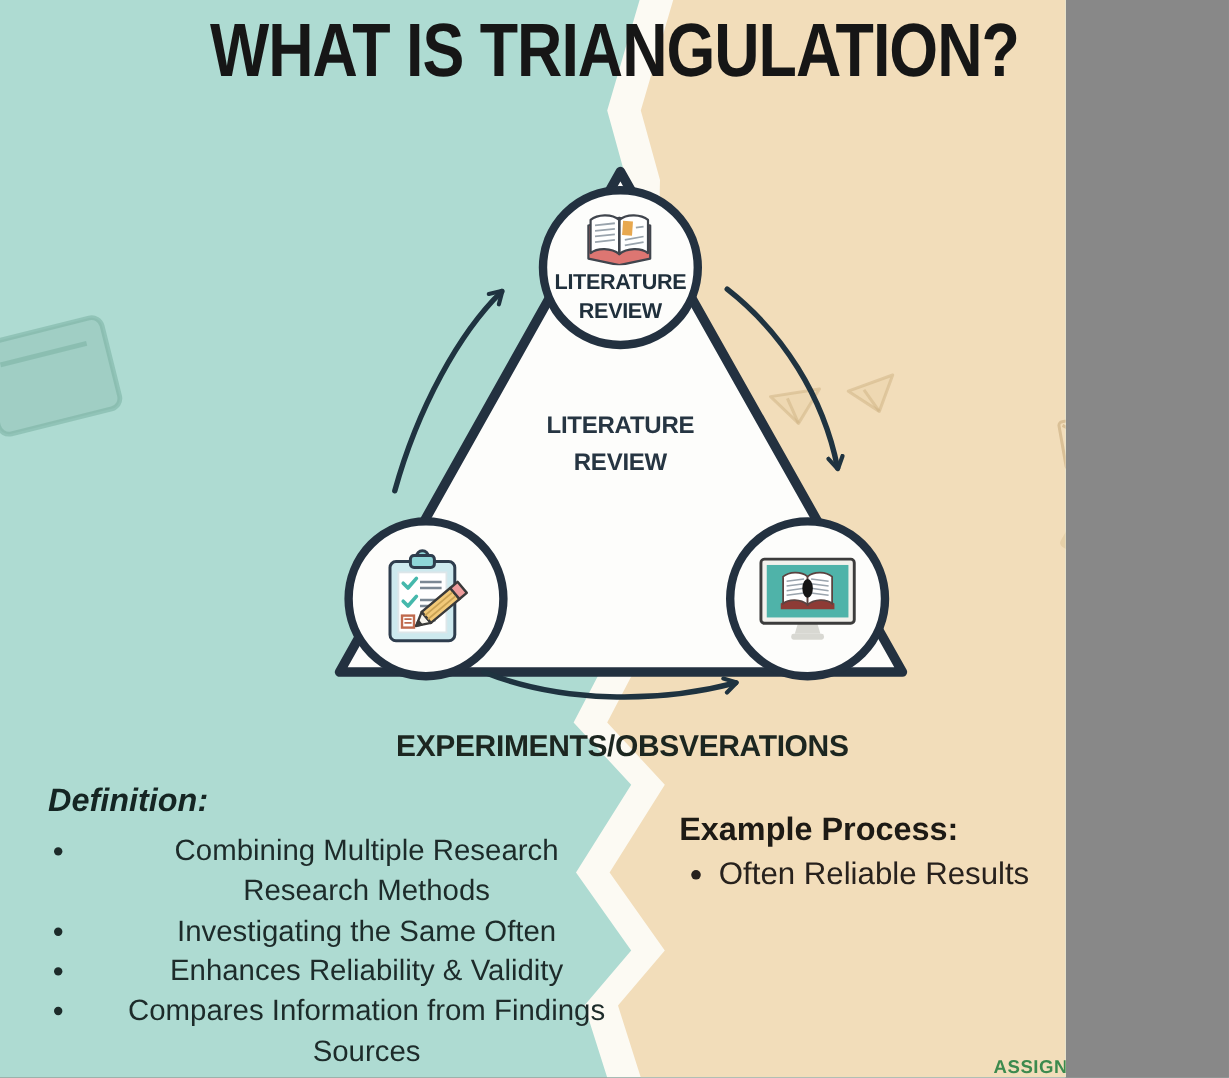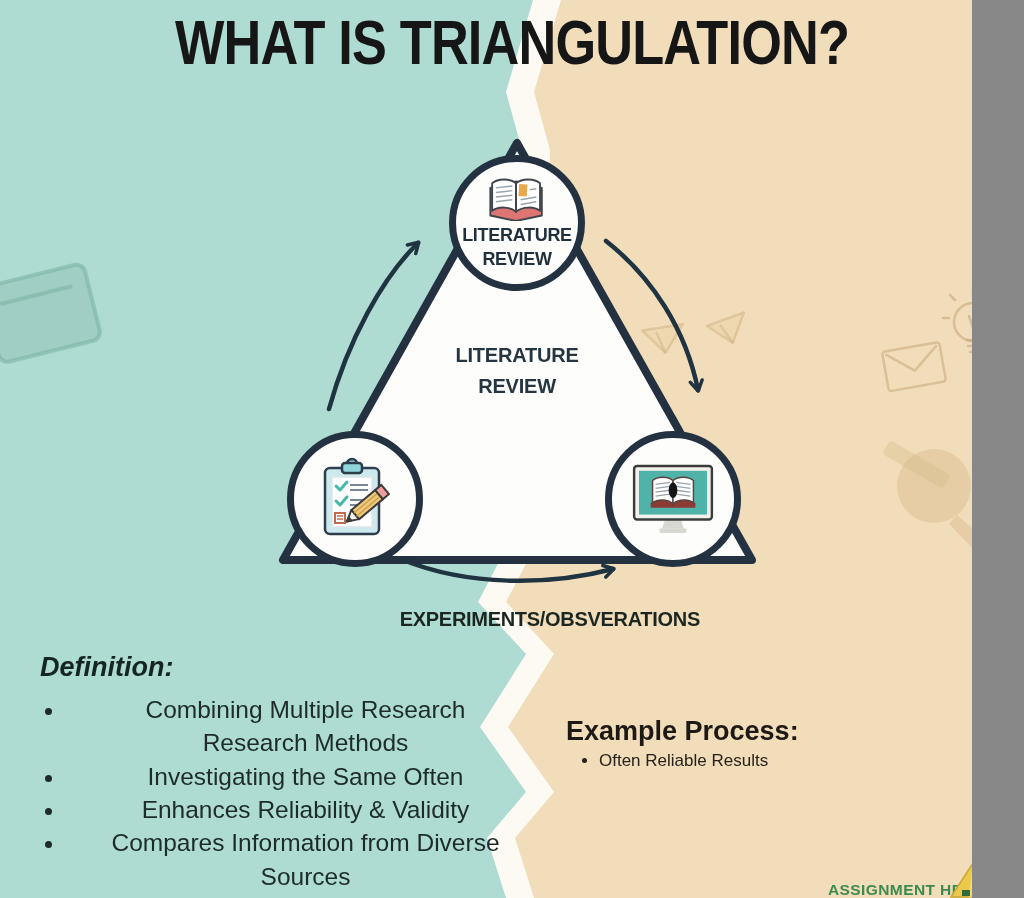--- a/index.html
+++ b/index.html
@@ -1,18 +1,18 @@
 <!DOCTYPE html>
 <html><head>
 <meta charset="utf-8">
 <style>
   html,body{margin:0;padding:0;background:#888;}
   *{box-sizing:border-box;}
   .canvas{
-    position:relative;width:972px;height:898px;overflow:hidden;
+    position:relative;width:888px;height:898px;overflow:hidden;
     font-family:"Liberation Sans",sans-serif;background:#aedbd2;padding-left:36px;
   }
   .layer{position:absolute;left:0;top:0;width:1024px;height:898px;}
 
   
   .title-wrap{position:absolute;left:0;top:6px;width:1024px;display:flex;justify-content:center;}
   .title{
     font-size:63px;font-weight:bold;color:#161616;letter-spacing:-1px;
     transform:scaleX(0.83);transform-origin:center;white-space:nowrap;
   }
@@ -30,34 +30,34 @@
     line-height:1.3;white-space:pre-line;margin-top:3px;letter-spacing:-0.3px;
   }
 
   .center-label{
     position:absolute;left:417px;top:340px;width:200px;text-align:center;
     font-size:20px;font-weight:bold;color:#263542;line-height:1.55;white-space:pre-line;
     letter-spacing:-0.2px;
   }
   .bottom-label{
     position:absolute;left:330px;top:608px;width:370px;text-align:right;
-    font-size:20px;font-weight:bold;color:#1c2620;letter-spacing:-0.3px;
+    font-size:25px;font-weight:bold;color:#1c2620;letter-spacing:-0.3px;
   }
 
   
   .definition{position:absolute;left:40px;top:652px;width:505px;color:#1d2b2a;}
   .definition h2{margin:0;font-size:27px;font-weight:bold;color:#152523;font-style:italic;}
   .definition ul{margin:10px 0 0 0;padding-left:26px;font-size:24.5px;line-height:1.36;}
   .definition li{white-space:pre-line;text-align:center;}
 
   
-  .process{position:absolute;left:566px;top:676px;width:452px;color:#27211d;margin-top:40px;}
+  .process{position:absolute;left:566px;top:676px;width:452px;color:#27211d;}
   .process h2{margin:0;font-size:27px;font-weight:bold;color:#1d1a15;}
   .process ol{margin:11px 0 0 0;padding-left:33px;font-size:25px;line-height:1.47;}
-  .process ul{margin:2px 0 0 0;padding-left:33px;font-size:17px;line-height:1.47;list-style:disc;}
+  .process ul{margin:2px 0 0 0;padding-left:33px;font-size:26px;line-height:1.47;list-style:disc;}
 
   
   .brand{
     position:absolute;left:828px;top:881px;font-size:15.5px;font-weight:bold;
     color:#3c8a4e;letter-spacing:0.4px;white-space:nowrap;
   }
   .brand-logo{position:absolute;left:948px;top:861px;}
 </style>
 </head>
 <body>
@@ -182,21 +182,21 @@
 REVIEW</div>
   <div class="bottom-label">EXPERIMENTS/OBSVERATIONS</div>
 
   <div class="definition">
     <h2>Definition:</h2>
     <ul>
       <li>Combining Multiple Research
 Research Methods</li>
       <li>Investigating the Same Often</li>
       <li>Enhances Reliability &amp; Validity</li>
-      <li>Compares Information from Diverse Sources</li>
+      <li>Compares Information from Findings Sources</li>
       <li>Nature: Specific to Needs</li>
     </ul>
   </div>
 
   <div class="process">
     <h2>Example Process:</h2>
     <ul>
       <li>Often Reliable Results</li>
     </ul>
   </div>

